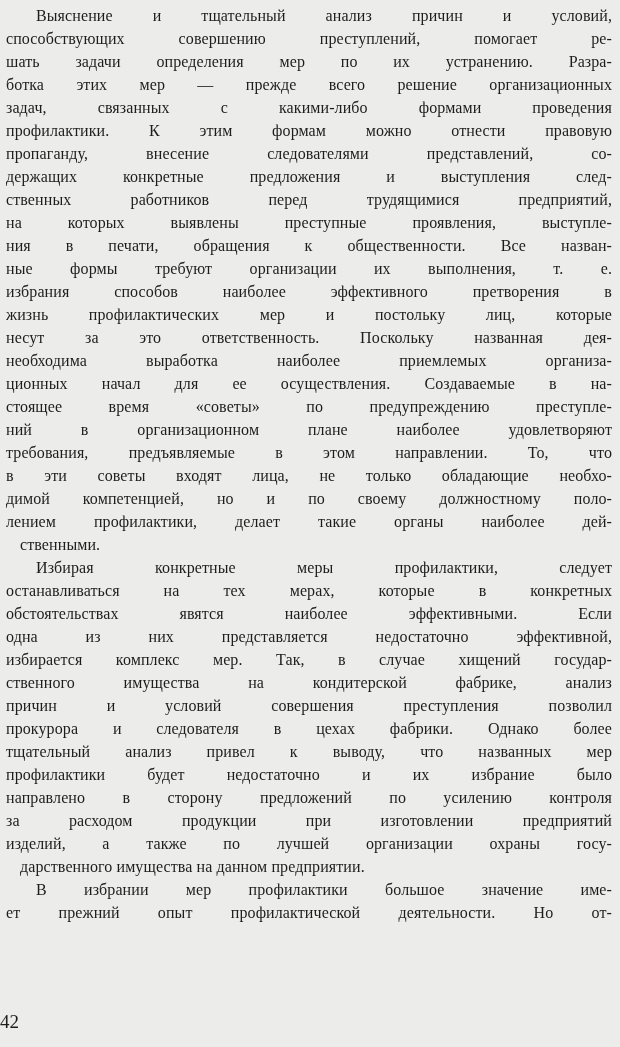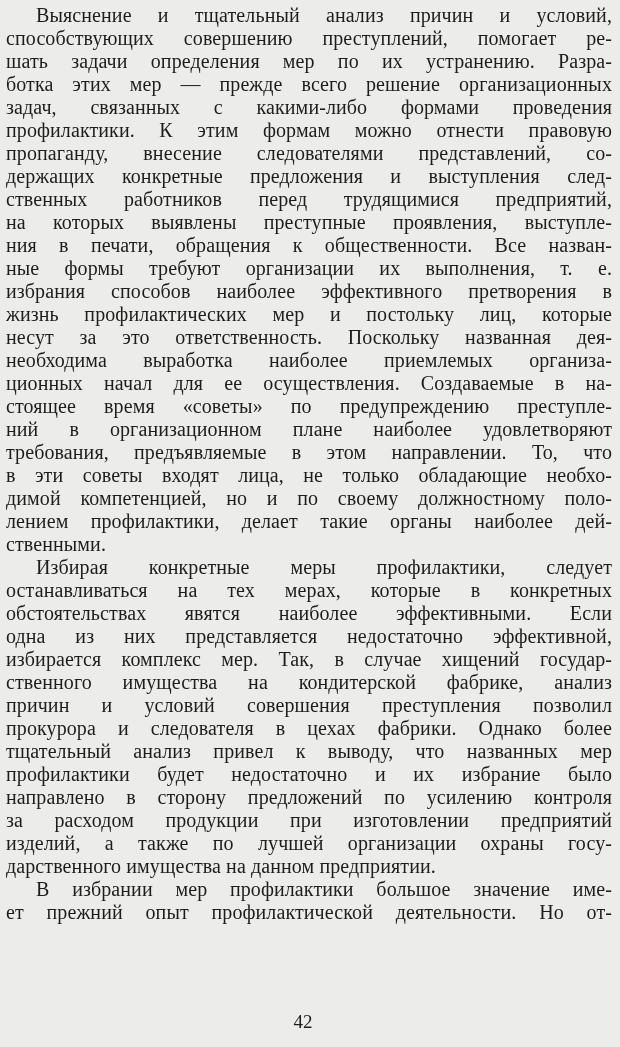--- a/index.html
+++ b/index.html
@@ -21,43 +21,44 @@
     position: absolute;
     top: 4px;
     left: 6px;
     right: 8px;
   }
   .para {
     margin: 0;
     padding: 0;
   }
   .line {
-    font-size: 20px;
+    font-size: 16px;
     line-height: 23px;
     height: 23px;
     text-align: justify;
     text-align-last: justify;
     white-space: nowrap;
     letter-spacing: 0.1px;
     overflow: hidden;
     font-family: Liberation Serif, serif;
   }
   .line.first {
     text-indent: 30px;
   }
   .line.last {
     text-align: right;
     text-align-last: left;
+    margin-left: 14px;
   }
   .folio {
     position: absolute;
     bottom: 14px;
     left: 0;
     right: 14px;
-    text-align: center;
+    text-align: left;
     font-size: 19px;
     line-height: 22px;
   }
 </style>
 </head>
 <body>
 
 <div class="page" style="--paper: #ecedeb; --ink: #1d1d1d;">
   <div class="textblock">
 

